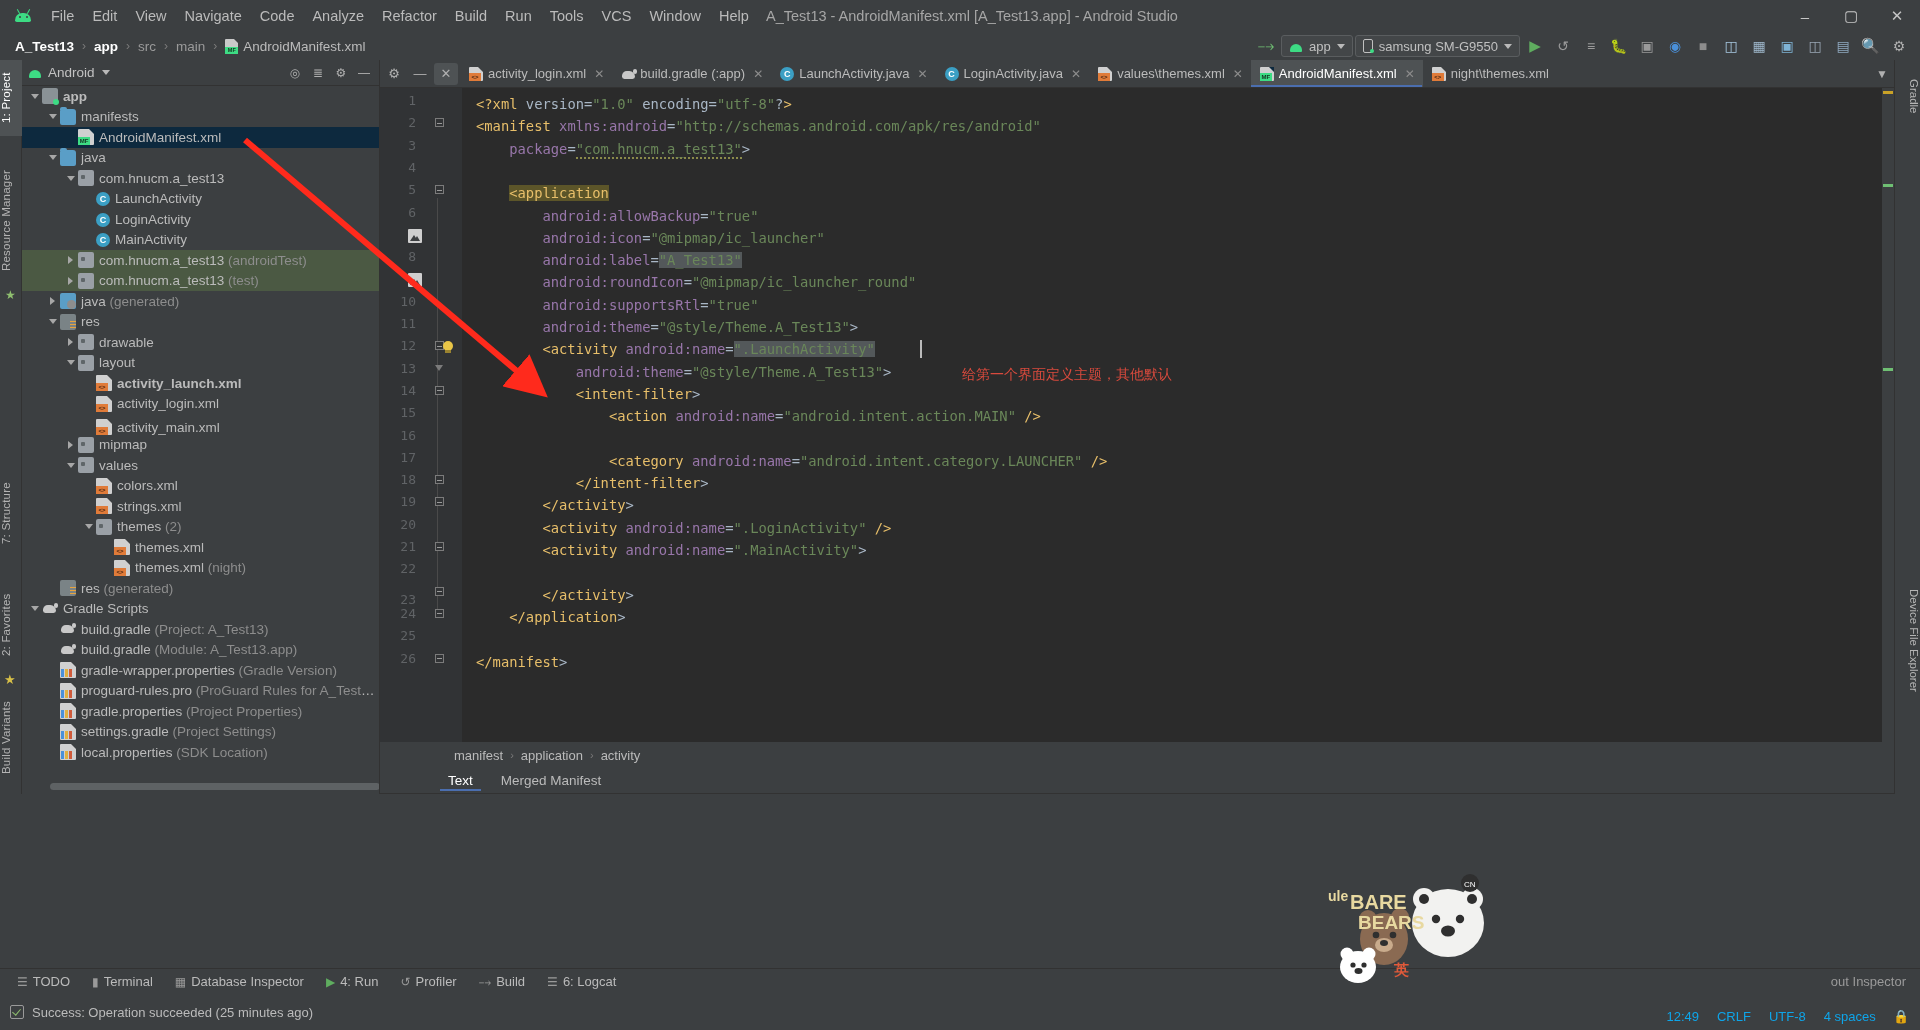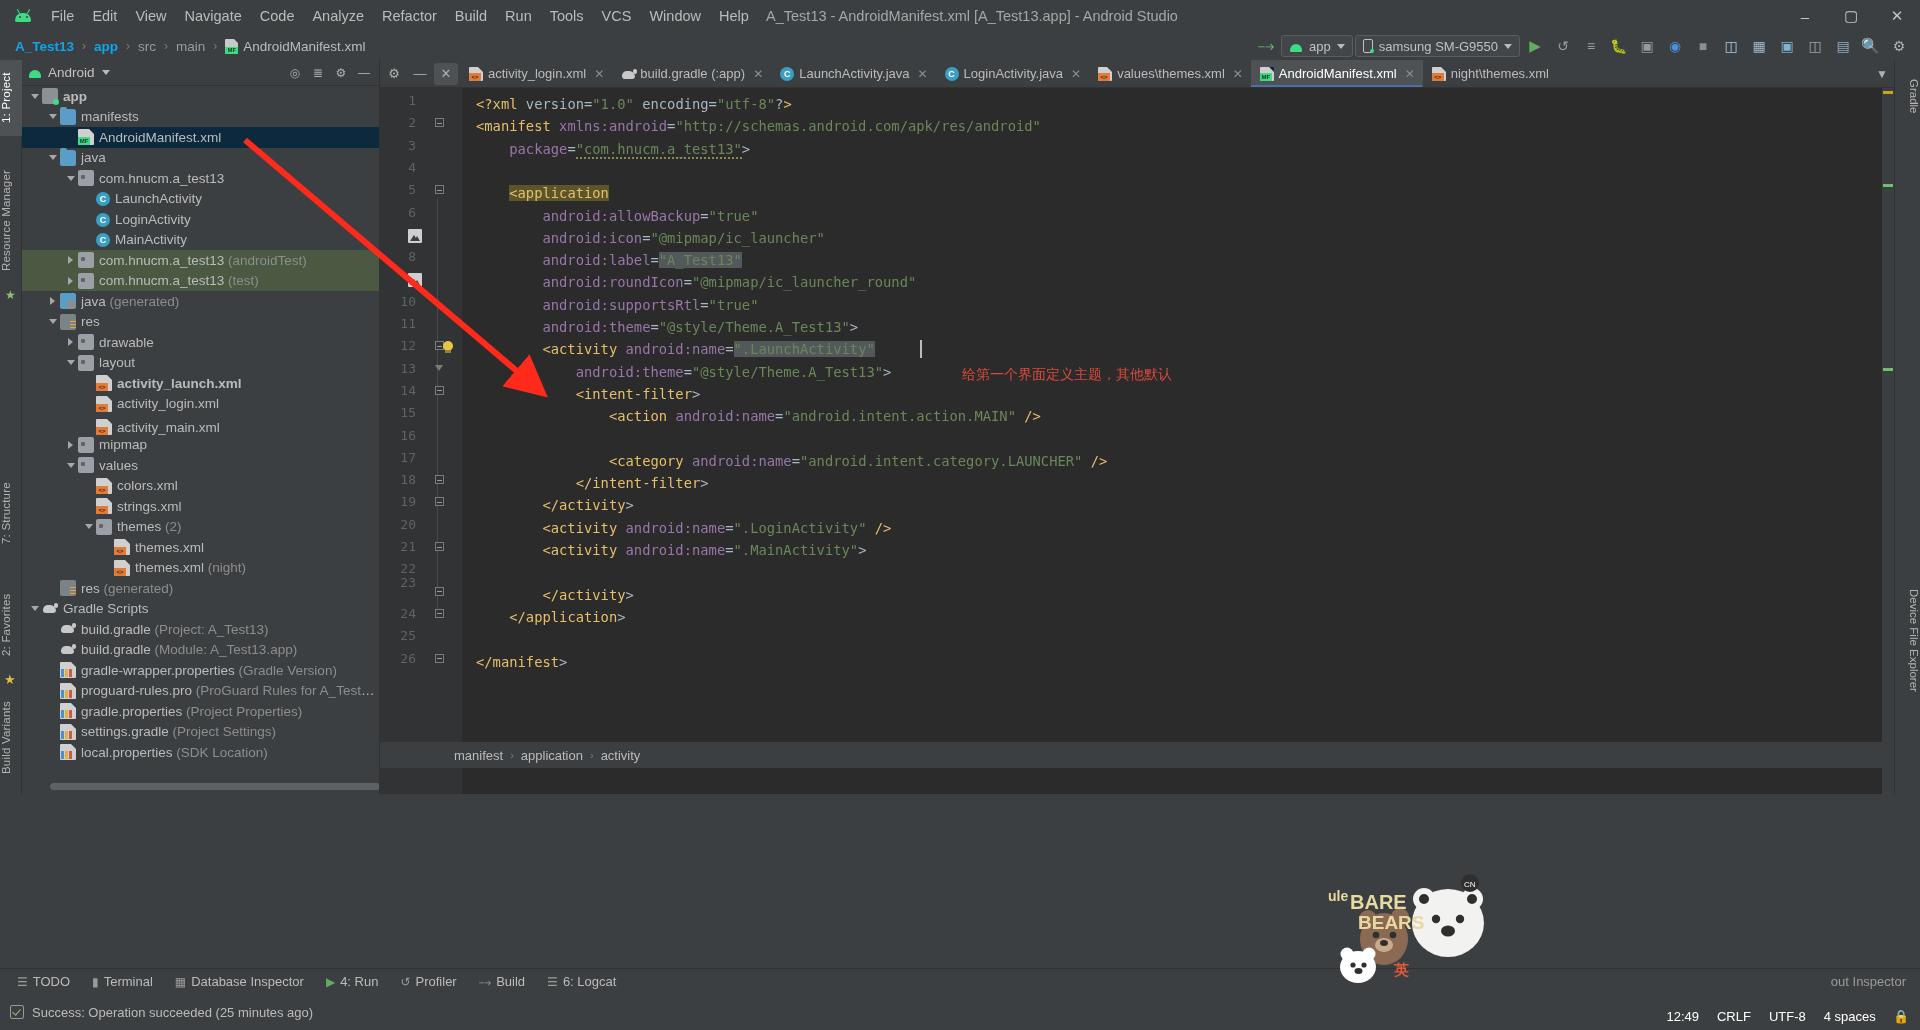--- a/index.html
+++ b/index.html
@@ -44,21 +44,21 @@
     color:#c6c6c6; font-size:15px;
   }
 
   
   .navrow{
     position:absolute; left:0; top:32px; width:1920px; height:28px;
     background:#3c3f41; display:flex; align-items:center;
   }
   .crumbs{ display:flex; align-items:center; padding-left:12px; font-size:13.5px;}
   .crumbs .c{ color:#bbbbbb; padding:2px 3px; white-space:nowrap;}
-  .crumbs .c.bold{ font-weight:bold; color:#0ea5e9;}
+  .crumbs .c.bold{ font-weight:bold; color:#ffffff;}
   .crumbs .c.dim{ color:#9a9a9a;}
   .crumbs .sep{ color:#7a7a7a; padding:0 5px; font-size:12px;}
   .mf-ico{
     display:inline-block;width:13px;height:15px;position:relative;vertical-align:-3px;margin-right:5px;
     background:#c9c9c9; border-radius:1px;
   }
   .mf-ico:after{
     content:"MF"; position:absolute; left:0; bottom:0; width:13px; height:7px;
     background:#3ddc84; color:#16321f; font-size:5.5px; line-height:7px; text-align:center;
     font-family:"Liberation Sans",sans-serif; font-weight:bold;
@@ -300,21 +300,21 @@
   .bt{
     display:flex;align-items:center;gap:5px;padding:3px 9px;font-size:13px;color:#bbbbbb;border-radius:3px;white-space:nowrap;
   }
   .bt .g{ color:#9a9a9a; font-size:12px;}
 
   
   .status{
     position:absolute; left:0; bottom:0; width:1920px; height:36px;
     background:#3c3f41; display:flex; align-items:center; padding:0 10px; font-size:13px; color:#bbbbbb;
   }
-  .status .right{ margin-left:auto; display:flex; align-items:center; gap:18px; color:#ffffff;margin-top:8px;}
+  .status .right{ margin-left:auto; display:flex; align-items:center; gap:18px; color:#0ea5e9;margin-top:8px;}
   .status .ok{ width:14px;height:14px;border:1.4px solid #9a9a9a;border-radius:2px;margin-right:8px;position:relative;flex:none;}
   .status .ok:after{content:"";position:absolute;left:3px;top:1px;width:4px;height:7px;border:solid #8fbf6f;border-width:0 1.6px 1.6px 0;transform:rotate(40deg);}
 
   
   .bears{
     position:absolute; right:420px; bottom:44px; width:180px; height:115px; pointer-events:none;
   }
 </style>
 </head>
 <body>
@@ -749,21 +749,21 @@
           <div class="ln" style="top: 406.4px;">19</div>
           <div class="fold" style="top: 407.4px;">
             <span class="mark"></span>
           </div>
           <div class="ln" style="top: 428.7px;">20</div>
           <div class="ln" style="top: 451px;">21</div>
           <div class="fold" style="top: 452px;">
             <span class="mark"></span>
           </div>
           <div class="ln" style="top: 473.3px;">22</div>
-          <div class="ln" style="top: 487px;">23</div>
+          <div class="ln" style="top: 504px;">23</div>
           <div class="fold" style="top: 496.6px;">
             <span class="mark"></span>
           </div>
           <div class="ln" style="top: 517.9px;">24</div>
           <div class="fold" style="top: 518.9px;">
             <span class="mark"></span>
           </div>
           <div class="ln" style="top: 540.2px;">25</div>
           <div class="ln" style="top: 562.5px;">26</div>
           <div class="fold" style="top: 563.5px;">
@@ -785,20 +785,24 @@
   </div>
 
   <div class="ed-crumbs">
     <span class="c">manifest</span>
     <span class="sep">›</span>
     <span class="c">application</span>
     <span class="sep">›</span>
     <span class="c">activity</span>
   </div>
 
+  <div class="ed-tabs2">
+    <span class="t active">Text</span>
+    <span class="t">Merged Manifest</span>
+  </div>
 
   <div class="rstrip">
     <div class="rtab" style="top:4px;height:64px;">Gradle</div>
     <div class="rtab" style="top:500px;height:160px;">Device File Explorer</div>
   </div>
 
   <div class="botbar">
     <div class="bt">
         <span class="g">☰</span>
         <span>TODO</span>

